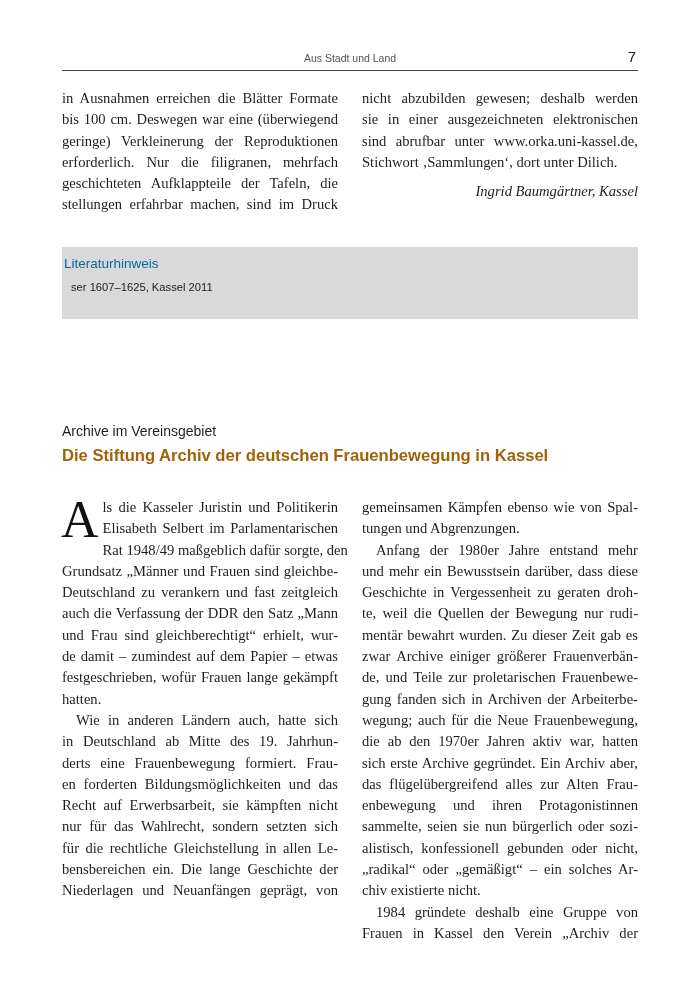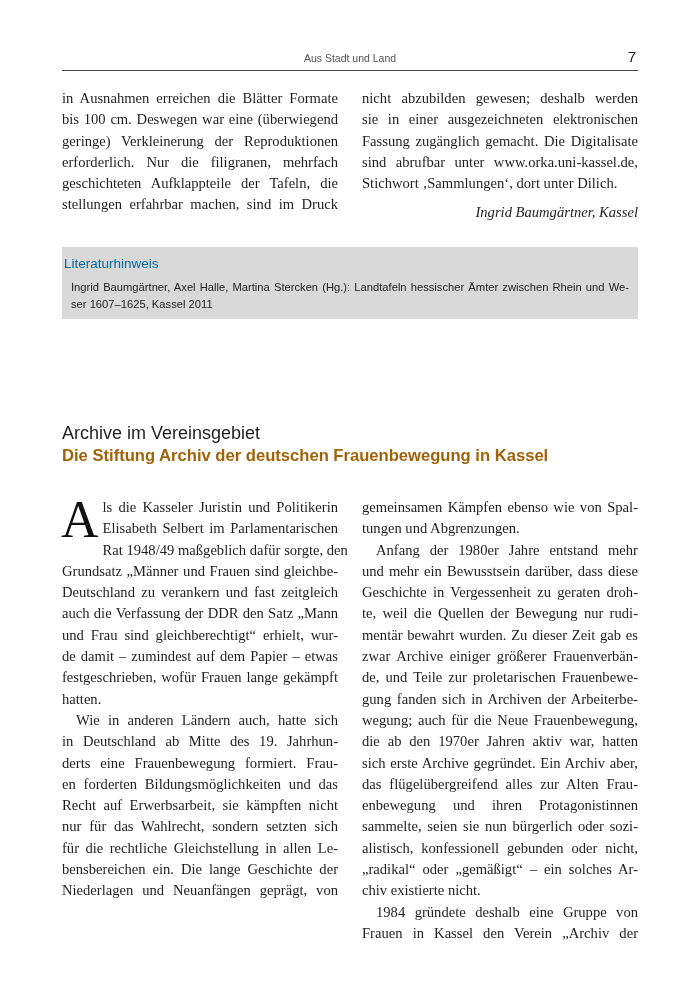--- a/index.html
+++ b/index.html
@@ -19,21 +19,21 @@
   .line.last { text-align-last: left; }
   .line.indent { text-indent: 14px; }
   .line.right { text-align: right; text-align-last: right; font-style: italic; margin-top: 8px; }
 
   .lit-box { position: absolute; top: 247px; left: 0; width: 576px; height: 72px; background: #d9d9d9; }
   .lit-title { position: absolute; left: 2px; top: 9px; font-family: "Liberation Sans", sans-serif; font-size: 13.5px; color: #0369a1; }
   .lit-body { position: absolute; left: 9px; top: 32px; width: 558px; font-family: "Liberation Sans", sans-serif; font-size: 11.2px; line-height: 17px; color: #222; }
   .lit-line { display: block; white-space: nowrap; text-align: justify; text-align-last: justify; }
   .lit-line.last { text-align-last: left; }
 
-  .kicker { position: absolute; top: 423px; left: 0; font-family: "Liberation Sans", sans-serif; font-size: 18px; color: #1e1e1e; }
+  .kicker { position: absolute; top: 423px; left: 0; font-family: "Liberation Sans", sans-serif; font-size: 14px; color: #1e1e1e; }
   .article-title { position: absolute; top: 446px; left: 0; font-family: "Liberation Sans", sans-serif; font-size: 16.6px; font-weight: bold; color: #a16207; }
 
   .dropcap { float: left; font-family: "Liberation Serif", serif; font-size: 52px; line-height: 40px; height: 40px; margin: 3px 4px 0 -1px; color: #111; }
   .dc-line { display: block; text-align: justify; text-align-last: justify; white-space: nowrap; height: 21.3px; }
 </style>
 </head>
 <body>
 
 <div class="page">
   <div class="running-head">
@@ -46,30 +46,28 @@
       <span class="line ">in Ausnahmen erreichen die Blätter Formate</span>
       <span class="line ">bis 100 cm. Deswegen war eine (überwiegend</span>
       <span class="line ">geringe) Verkleinerung der Reproduktionen</span>
       <span class="line ">erforderlich. Nur die filigranen, mehrfach</span>
       <span class="line ">geschichteten Aufklappteile der Tafeln, die</span>
       <span class="line ">stellungen erfahrbar machen, sind im Druck</span>
     </div>
   <div class="col col-right serif" style="top:88px;" id="top-right">
       <span class="line ">nicht abzubilden gewesen; deshalb werden</span>
       <span class="line ">sie in einer ausgezeichneten elektronischen</span>
-      <span class="line ">Fassung zugänglich gemacht. Die Digitalisate</span>
       <span class="line ">sind abrufbar unter www.orka.uni-kassel.de,</span>
       <span class="line last">Stichwort ‚Sammlungen‘, dort unter Dilich.</span>
       <span class="line right">Ingrid Baumgärtner, Kassel</span>
     </div>
 
   <div class="lit-box">
     <div class="lit-title">Literaturhinweis</div>
     <div class="lit-body">
-      <span class="lit-line">Ingrid Baumgärtner, Axel Halle, Martina Stercken (Hg.): Landtafeln hessischer Ämter zwischen Rhein und We-</span>
       <span class="lit-line last">ser 1607–1625, Kassel 2011</span>
     </div>
   </div>
 
   <div class="kicker">Archive im Vereinsgebiet</div>
   <div class="article-title">Die Stiftung Archiv der deutschen Frauenbewegung in Kassel</div>
 
   <div class="col col-left serif" style="top:497px;" id="art-left">
     <div>
       <span class="dropcap">A</span>

